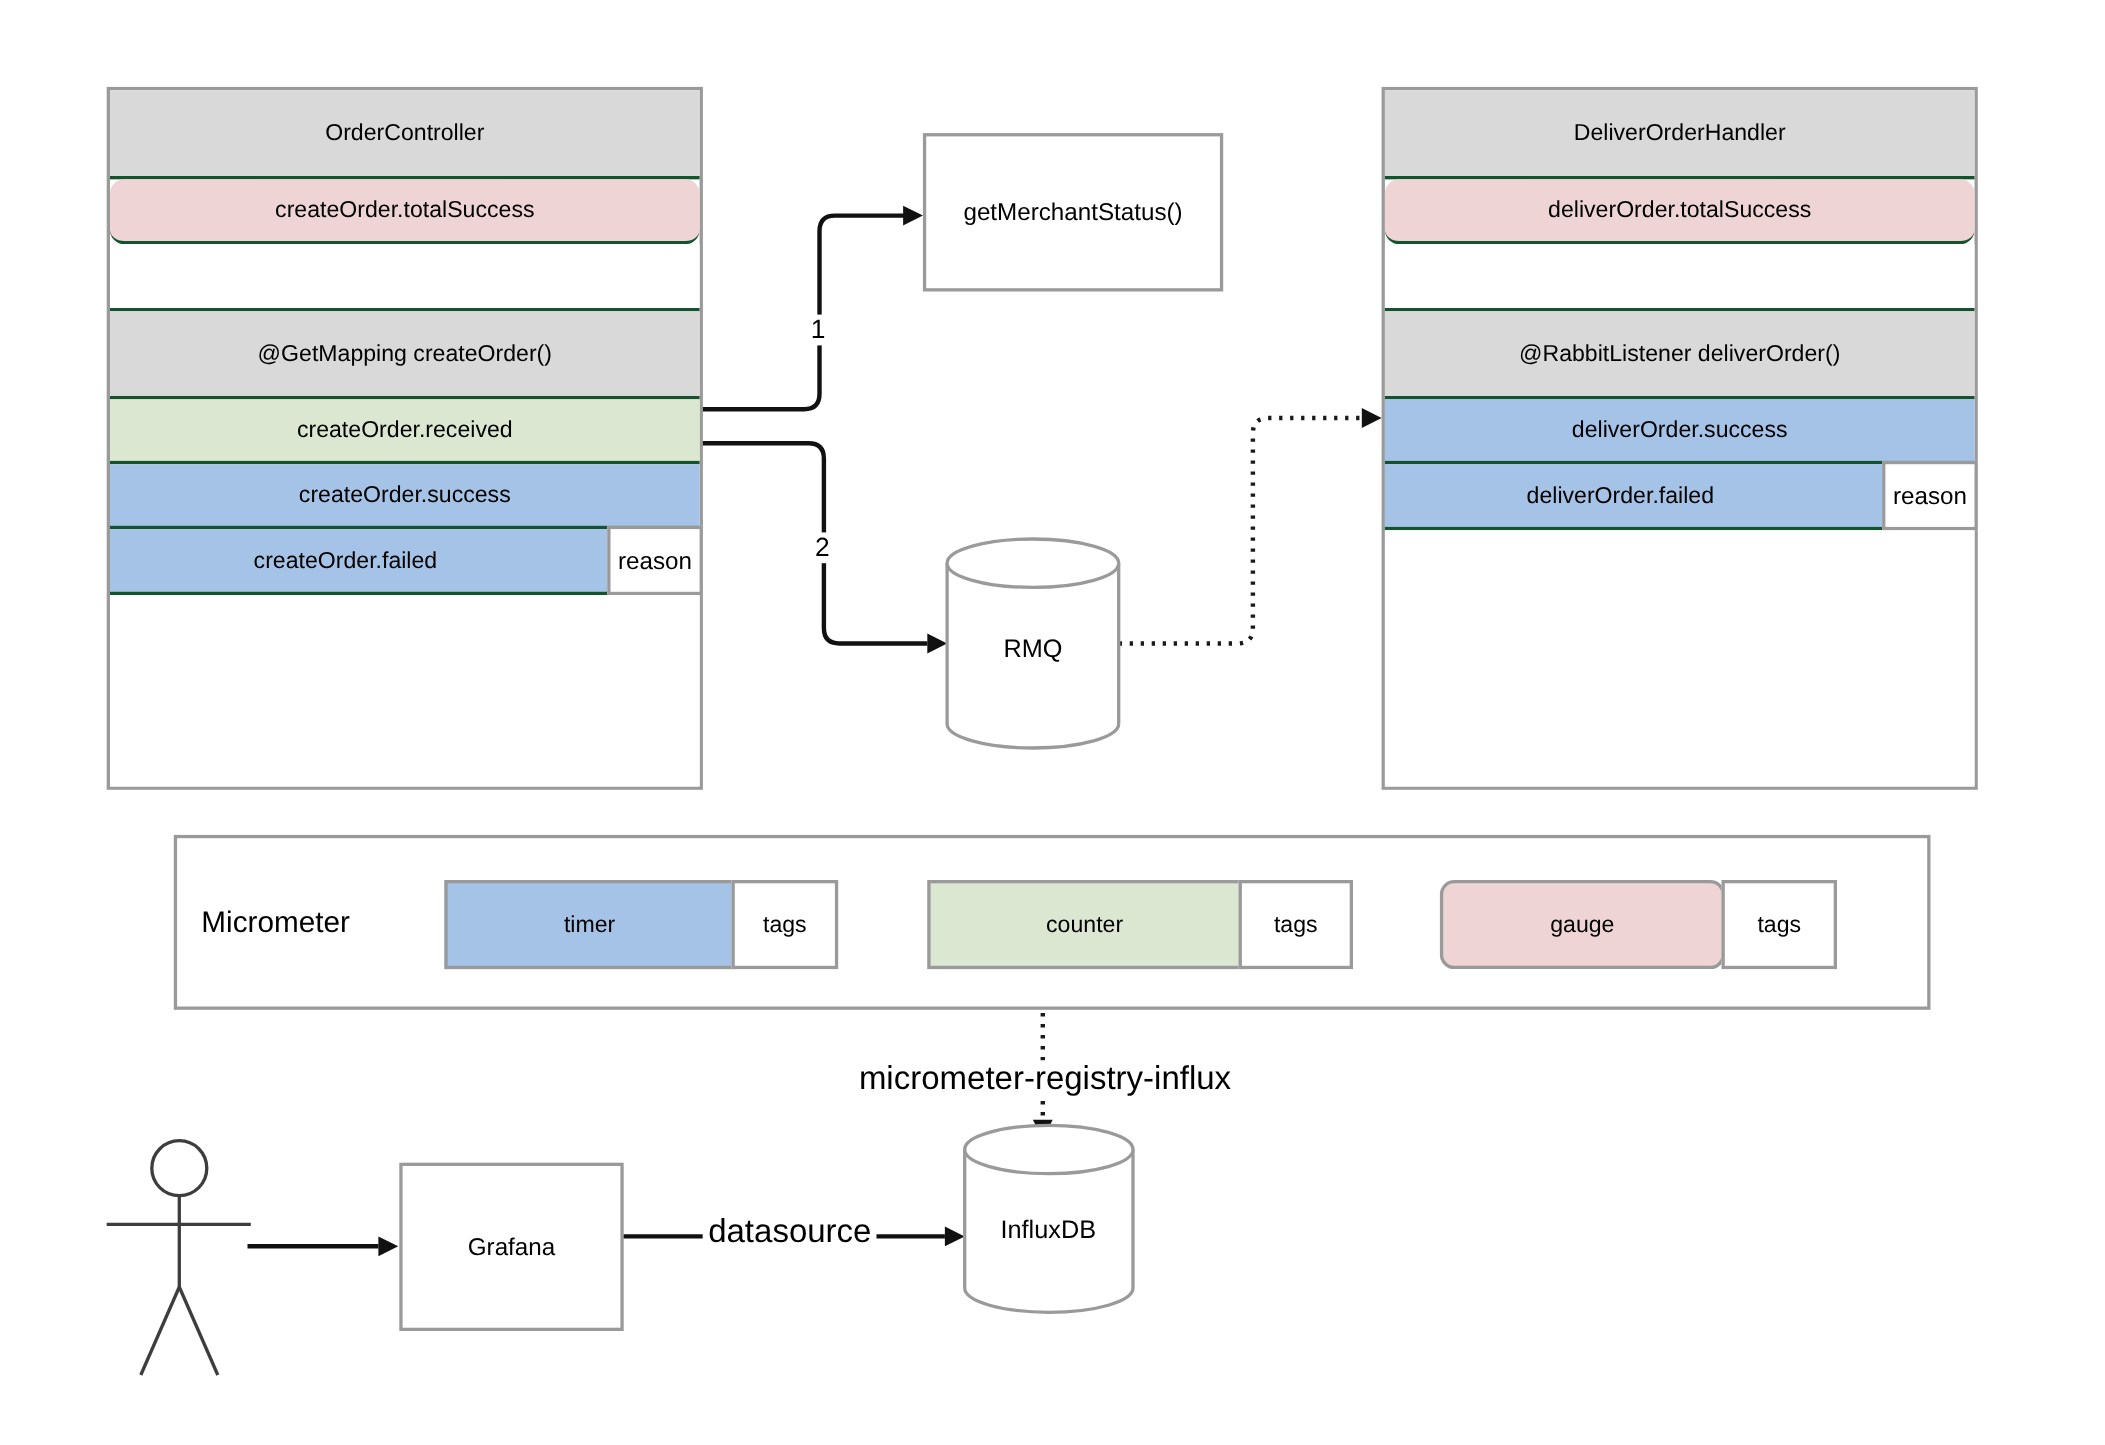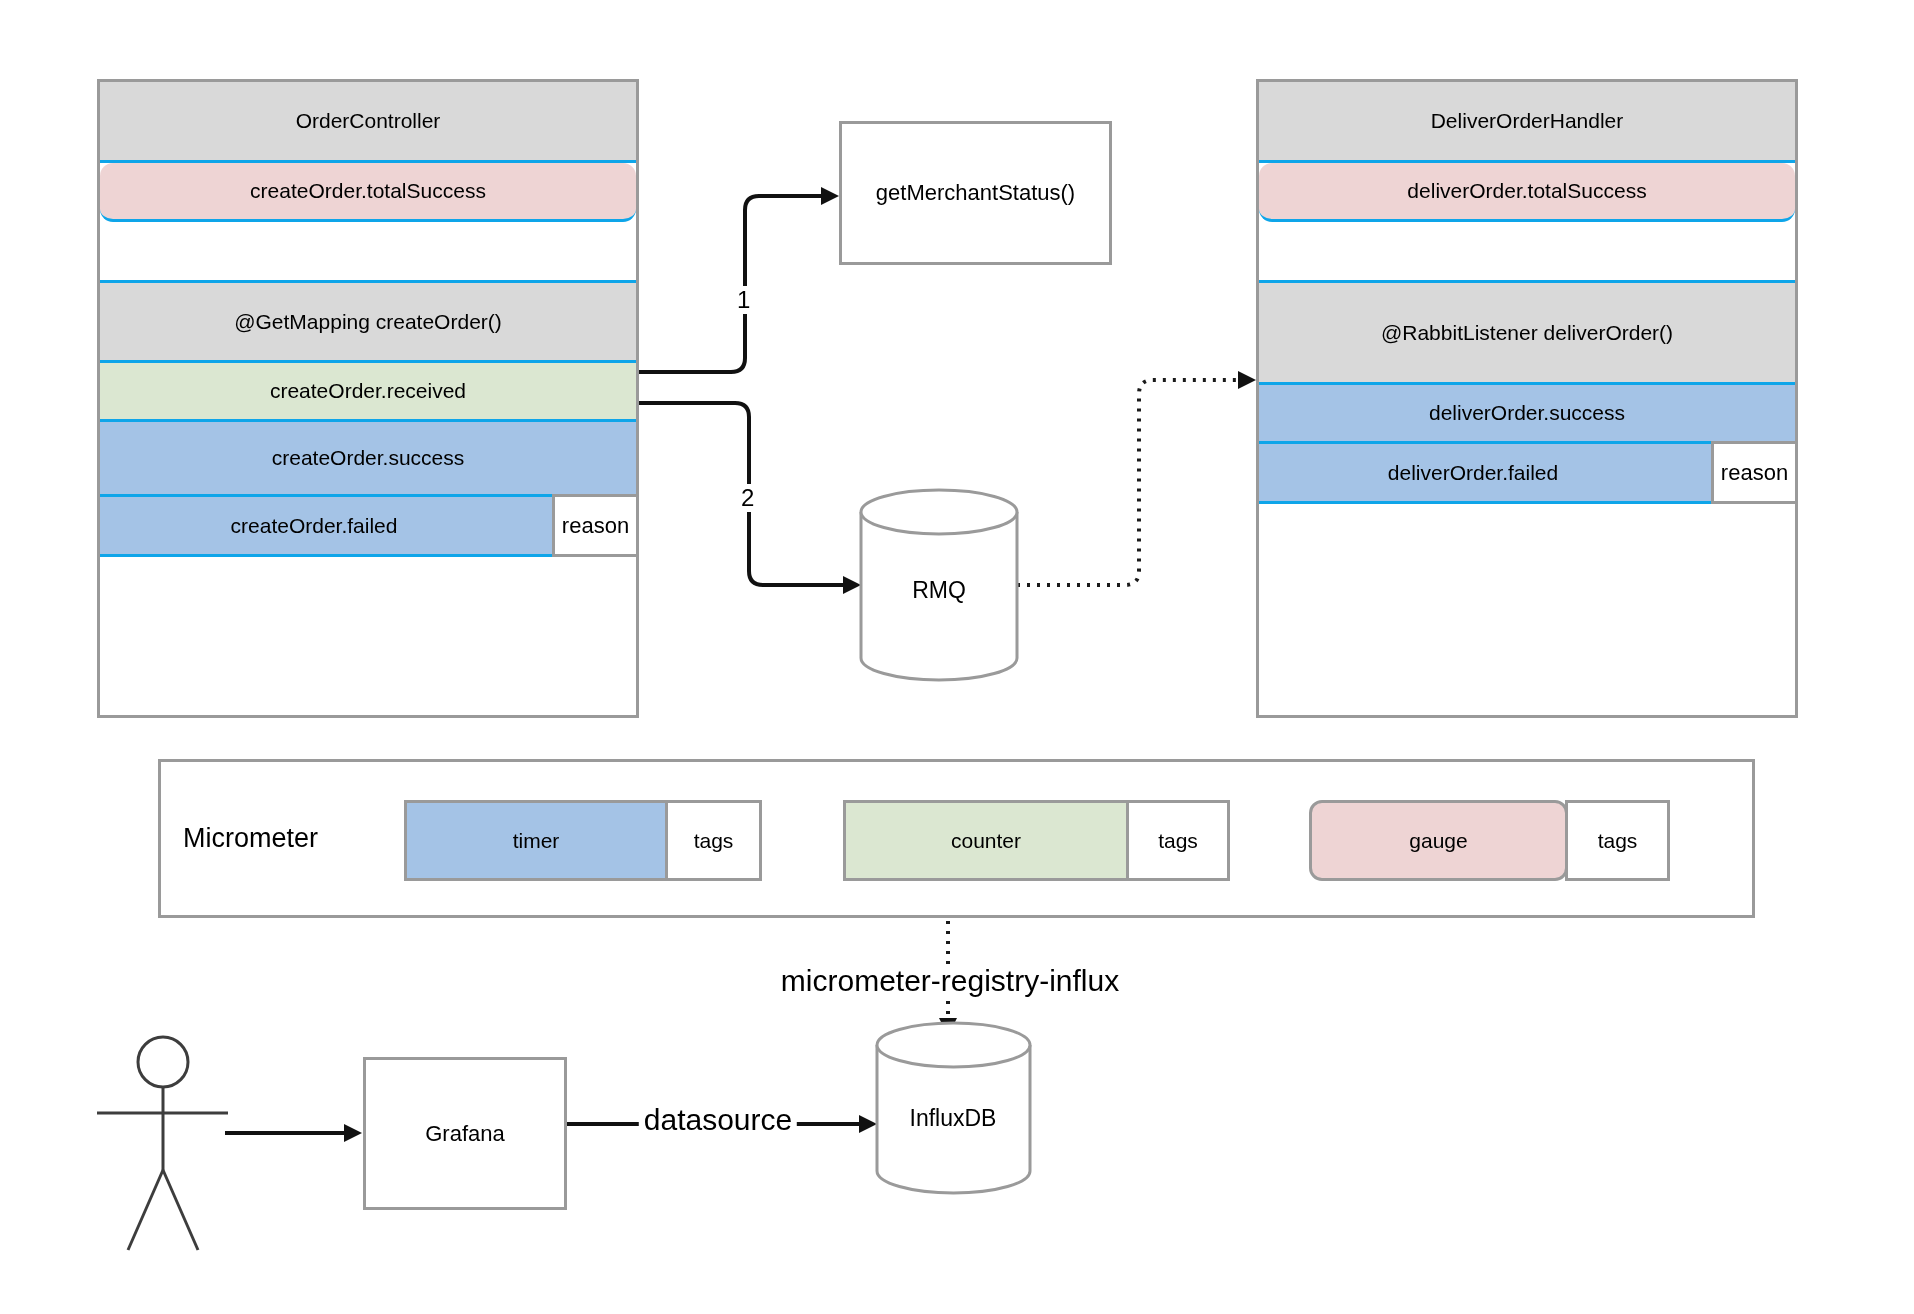--- a/index.html
+++ b/index.html
@@ -2,21 +2,21 @@
 <html><head>
 <meta charset="utf-8">
 <style>
   html,body{margin:0;padding:0;background:#ffffff;}
   body{font-family:"Liberation Sans", sans-serif; color:#000;}
   #canvas{position:relative;width:1914px;height:1314px;background:#fff;overflow:hidden;}
 
   
   .class-box{position:absolute;border:3px solid #9a9a9a;background:#fff;box-sizing:border-box;
              display:flex;flex-direction:column;}
-  .crow{border-bottom:3px solid #0ea5e9;display:flex;align-items:center;justify-content:center;
+  .crow{border-bottom:3px solid #14532d;display:flex;align-items:center;justify-content:center;
         font-size:21px;box-sizing:border-box;position:relative;flex:0 0 auto;}
   .crow.last{border-bottom:none;flex:1 1 auto;}
   .bg-gray{background:#d9d9d9;}
   .bg-pink{background:#eed4d4;border-radius:13px;}
   .bg-green{background:#dbe7d1;}
   .bg-blue{background:#a4c3e6;}
   .bg-white{background:#ffffff;}
   .reason-box{position:absolute;top:-3px;bottom:-3px;right:-3px;width:87px;background:#fff;
               border:3px solid #9a9a9a;box-sizing:border-box;display:flex;align-items:center;
               justify-content:center;font-size:22px;text-align:right;}
@@ -50,33 +50,33 @@
 <body>
 
 <div id="canvas">
 
   <div class="class-box" style="left:97px;top:79px;width:542px;height:639px;">
     <div class="crow bg-gray" style="height:81px;">OrderController</div>
     <div class="crow bg-pink" style="height:59px;">createOrder.totalSuccess</div>
     <div class="crow bg-white" style="height:61px;"></div>
     <div class="crow bg-gray" style="height:80px;">@GetMapping createOrder()</div>
     <div class="crow bg-green" style="height:59px;">createOrder.received</div>
-    <div class="crow bg-blue" style="height:75px;">createOrder.success</div>
+    <div class="crow bg-blue" style="height:59px;">createOrder.success</div>
     <div class="crow bg-blue has-reason" style="height:60px;">
       <span>createOrder.failed</span>
       <span class="reason-box">reason</span>
     </div>
     <div class="crow bg-white last"></div>
   </div>
 
   <div class="class-box" style="left:1256px;top:79px;width:542px;height:639px;">
     <div class="crow bg-gray" style="height:81px;">DeliverOrderHandler</div>
     <div class="crow bg-pink" style="height:59px;">deliverOrder.totalSuccess</div>
     <div class="crow bg-white" style="height:61px;"></div>
-    <div class="crow bg-gray" style="height:102px;">@RabbitListener deliverOrder()</div>
+    <div class="crow bg-gray" style="height:80px;">@RabbitListener deliverOrder()</div>
     <div class="crow bg-blue" style="height:59px;">deliverOrder.success</div>
     <div class="crow bg-blue has-reason" style="height:60px;">
       <span>deliverOrder.failed</span>
       <span class="reason-box">reason</span>
     </div>
     <div class="crow bg-white last"></div>
   </div>
 
   <div class="plain-box" style="left:839px;top:121px;width:273px;height:144px;">getMerchantStatus()</div>
 

